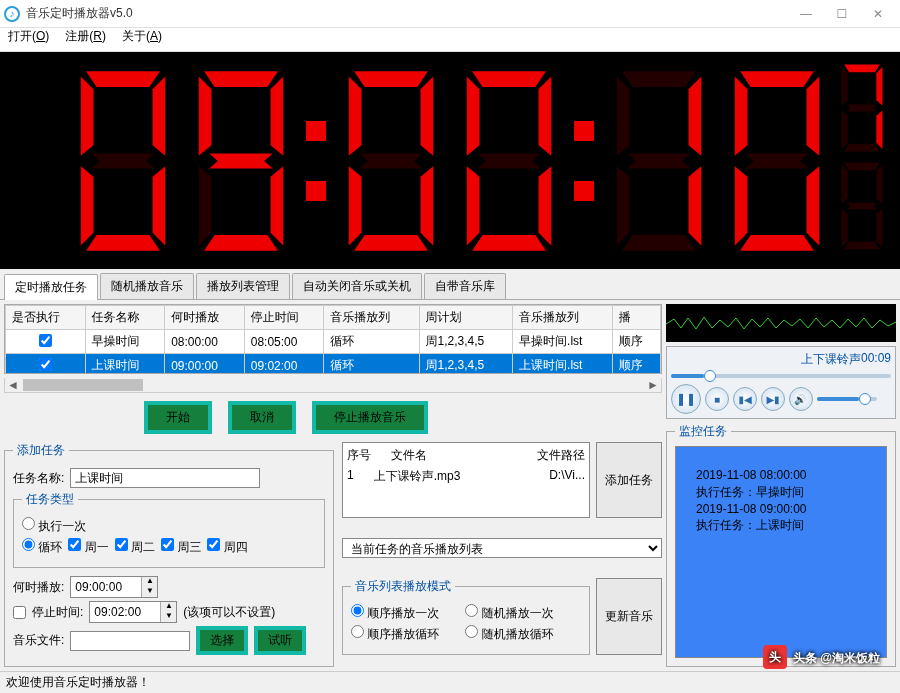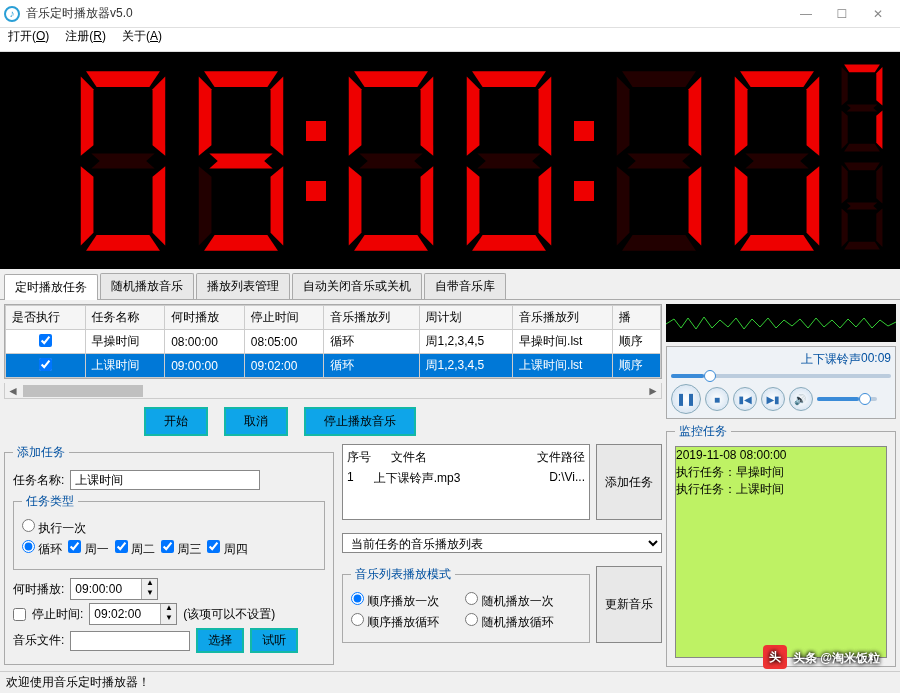--- a/index.html
+++ b/index.html
@@ -29,47 +29,47 @@
 .right{width:230px;display:flex;flex-direction:column;gap:4px}
 table{width:100%;border-collapse:collapse;background:#fff;font-size:12px}
 th,td{border:1px solid #ccc;padding:3px 6px;text-align:left;white-space:nowrap}
 th{background:#f5f5f5;font-weight:normal}
 tr.sel td{background:#0078d7;color:#fff}
 .tablewrap{border:1px solid #aaa;overflow:hidden}
 .hscroll{height:16px;background:#f0f0f0;border:1px solid #ccc;border-top:none;display:flex;align-items:center}
 .hscroll .thumb{height:12px;background:#c0c0c0;width:120px;margin-left:2px}
 .hscroll .arrow{width:16px;text-align:center;color:#666}
 .btnrow{display:flex;gap:16px;padding:4px 0 4px 140px}
-.btn{padding:4px 18px;background:#0ea5e9;border:2px solid #14b8a6;cursor:pointer}
+.btn{padding:4px 18px;background:#15803d;border:4px solid #14b8a6;cursor:pointer}
 fieldset{border:1px solid #aaa;padding:6px 8px 8px 8px;background:#f0f0f0}
 legend{padding:0 4px;color:#0050a0}
 .row{display:flex;align-items:center;gap:6px;margin:3px 0}
 .row label{white-space:nowrap}
 input[type=text],select{border:1px solid #888;padding:2px 4px;background:#fff;height:20px}
 .timespin{display:flex;border:1px solid #888;background:#fff}
 .timespin input{border:none;width:70px}
 .timespin .spin{width:16px;display:flex;flex-direction:column;border-left:1px solid #aaa}
 .timespin .spin div{flex:1;font-size:8px;text-align:center;line-height:8px;cursor:pointer;background:#eee}
 .lower{display:flex;gap:8px}
 .lowerleft{flex:1}
-.lowerright{width:320px;display:flex;flex-direction:column;gap:13px}
+.lowerright{width:320px;display:flex;flex-direction:column;gap:20px}
 .filebox{border:1px solid #888;background:#fff;height:76px;padding:4px;font-size:12px}
 .filebox .hdr{display:flex;gap:20px;margin-bottom:4px}
 .bigbtn{padding:16px 8px;background:#e8e8e8;border:1px solid #888;cursor:pointer;text-align:center}
 .waveform{height:38px;background:#000;position:relative;overflow:hidden}
 .waveform svg{width:100%;height:100%}
 .player{background:#eef2f6;border:1px solid #aaa;padding:2px 4px}
 .player .info{display:flex;justify-content:flex-end;color:#0050a0;font-size:11px;padding:2px 0}
 .player .ctrl{display:flex;align-items:center;gap:4px;padding:2px 0}
 .pbtn{width:24px;height:24px;border-radius:50%;border:1px solid #8ab;background:radial-gradient(#fff,#cde);display:flex;align-items:center;justify-content:center;color:#2a6bb0;cursor:pointer;font-size:10px}
 .pbtn.big{width:30px;height:30px;font-size:12px}
 .slider{flex:1;height:4px;background:#bcd;border-radius:2px;position:relative}
 .slider .fill{position:absolute;left:0;top:0;bottom:0;background:#3a8bd8;border-radius:2px}
 .slider .handle{position:absolute;top:-4px;width:12px;height:12px;background:#fff;border:1px solid #3a8bd8;border-radius:50%}
-.monitor{border:1px solid #888;background:#bef264;flex:1;padding:0;font-family:"SimSun",monospace;font-size:12px;line-height:1.4}
+.monitor{border:1px solid #888;background:#3b82f6;flex:1;padding:20px;font-family:"SimSun",monospace;font-size:12px;line-height:1.4}
 .status{height:22px;background:#f0f0f0;border-top:1px solid #ccc;display:flex;align-items:center;padding:0 6px;font-size:12px}
 .watermark{position:absolute;right:20px;bottom:24px;font-size:18px;color:#fff;font-weight:bold;text-shadow:0 0 4px #000,0 0 4px #000;pointer-events:none}
 .wmlogo{display:inline-block;width:24px;height:24px;background:#e33;color:#fff;border-radius:4px;text-align:center;line-height:24px;margin-right:6px;vertical-align:middle}
 </style>
 </head>
 <body>
 
 <div class="titlebar">
   <span class="icon">♪</span>
   <span class="title">音乐定时播放器v5.0</span>
@@ -348,20 +348,21 @@
             <div class="fill" style="width:70%"></div>
             <div class="handle" style="left:70%"></div>
           </div>
       </div>
     </div>
     <fieldset style="flex:1;display:flex;flex-direction:column">
       <legend>监控任务</legend>
       <div class="monitor">
         <div>2019-11-08 08:00:00</div>
         <div>执行任务：早操时间</div>
+        <div>2019-11-08 09:00:00</div>
         <div>执行任务：上课时间</div>
       </div>
     </fieldset>
   </div>
 </div>
 
 <div class="status">欢迎使用音乐定时播放器！</div>
 
 <div class="watermark"><span class="wmlogo">头</span><span>头条 @淘米饭粒</span></div>
 

